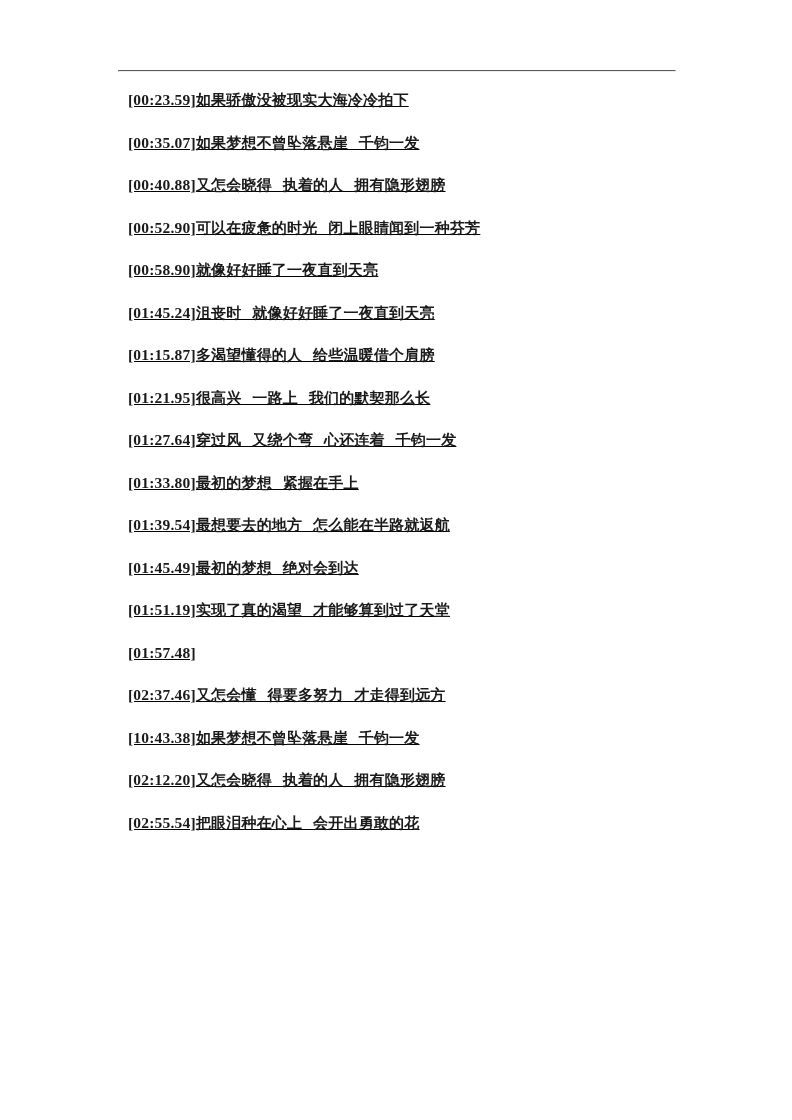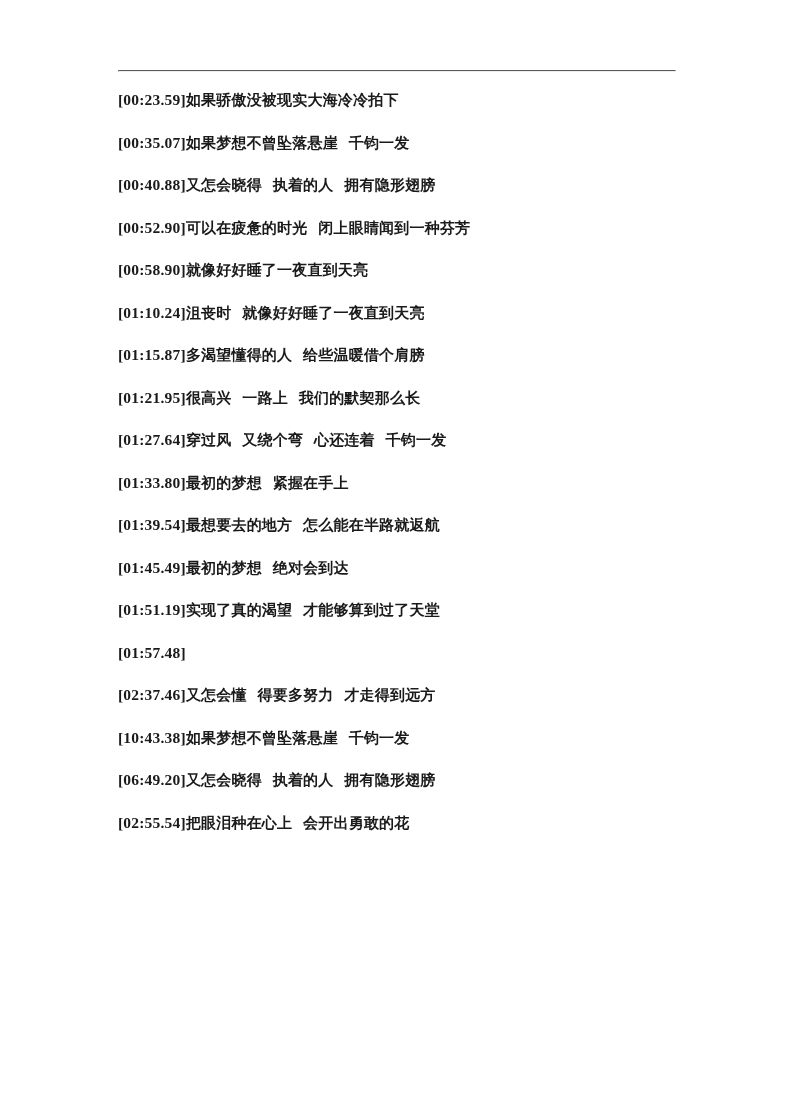--- a/index.html
+++ b/index.html
@@ -28,23 +28,24 @@
     top: 70px;
     width: 556px;
   }
   .top-rule {
     width: 100%;
     height: 0;
     border-top: 1px solid #5a5a5a;
     margin: 0 0 20px 0;
   }
   .lyric-list {
-    margin: 0;
+    margin: 10px;
     padding: 0;
     list-style: none;
+    text-decoration: underline;
   }
   .lyric-line {
     font-size: 15.5px;
     font-weight: bold;
     line-height: 1.0;
     margin: 0 0 26.5px 0;
     white-space: pre;
     letter-spacing: 0.2px;
     color: #1a1a1a;
   }
@@ -61,28 +62,28 @@
 
 <div class="page">
   <div class="content">
     <hr class="top-rule">
     <ul class="lyric-list">
         <li class="lyric-line"><span class="ts">[00:23.59]</span><span class="tx">如果骄傲没被现实大海冷冷拍下</span></li>
         <li class="lyric-line"><span class="ts">[00:35.07]</span><span class="tx">如果梦想不曾坠落悬崖  千钧一发</span></li>
         <li class="lyric-line"><span class="ts">[00:40.88]</span><span class="tx">又怎会晓得  执着的人  拥有隐形翅膀</span></li>
         <li class="lyric-line"><span class="ts">[00:52.90]</span><span class="tx">可以在疲惫的时光  闭上眼睛闻到一种芬芳</span></li>
         <li class="lyric-line"><span class="ts">[00:58.90]</span><span class="tx">就像好好睡了一夜直到天亮</span></li>
-        <li class="lyric-line"><span class="ts">[01:10.24]</span><span class="tx">沮丧时  就像好好睡了一夜直到天亮</span></li>
+        <li class="lyric-line"><span class="ts">[01:45.24]</span><span class="tx">沮丧时  就像好好睡了一夜直到天亮</span></li>
         <li class="lyric-line"><span class="ts">[01:15.87]</span><span class="tx">多渴望懂得的人  给些温暖借个肩膀</span></li>
         <li class="lyric-line"><span class="ts">[01:21.95]</span><span class="tx">很高兴  一路上  我们的默契那么长</span></li>
         <li class="lyric-line"><span class="ts">[01:27.64]</span><span class="tx">穿过风  又绕个弯  心还连着  千钧一发</span></li>
         <li class="lyric-line"><span class="ts">[01:33.80]</span><span class="tx">最初的梦想  紧握在手上</span></li>
         <li class="lyric-line"><span class="ts">[01:39.54]</span><span class="tx">最想要去的地方  怎么能在半路就返航</span></li>
         <li class="lyric-line"><span class="ts">[01:45.49]</span><span class="tx">最初的梦想  绝对会到达</span></li>
         <li class="lyric-line"><span class="ts">[01:51.19]</span><span class="tx">实现了真的渴望  才能够算到过了天堂</span></li>
         <li class="lyric-line"><span class="ts">[01:57.48]</span><span class="tx"></span></li>
         <li class="lyric-line"><span class="ts">[02:37.46]</span><span class="tx">又怎会懂  得要多努力  才走得到远方</span></li>
         <li class="lyric-line"><span class="ts">[10:43.38]</span><span class="tx">如果梦想不曾坠落悬崖  千钧一发</span></li>
-        <li class="lyric-line"><span class="ts">[06:49.20]</span><span class="tx">又怎会晓得  执着的人  拥有隐形翅膀</span></li>
+        <li class="lyric-line"><span class="ts">[02:12.20]</span><span class="tx">又怎会晓得  执着的人  拥有隐形翅膀</span></li>
         <li class="lyric-line"><span class="ts">[02:55.54]</span><span class="tx">把眼泪种在心上  会开出勇敢的花</span></li>
       </ul>
   </div>
 </div>
 
 </body></html>

